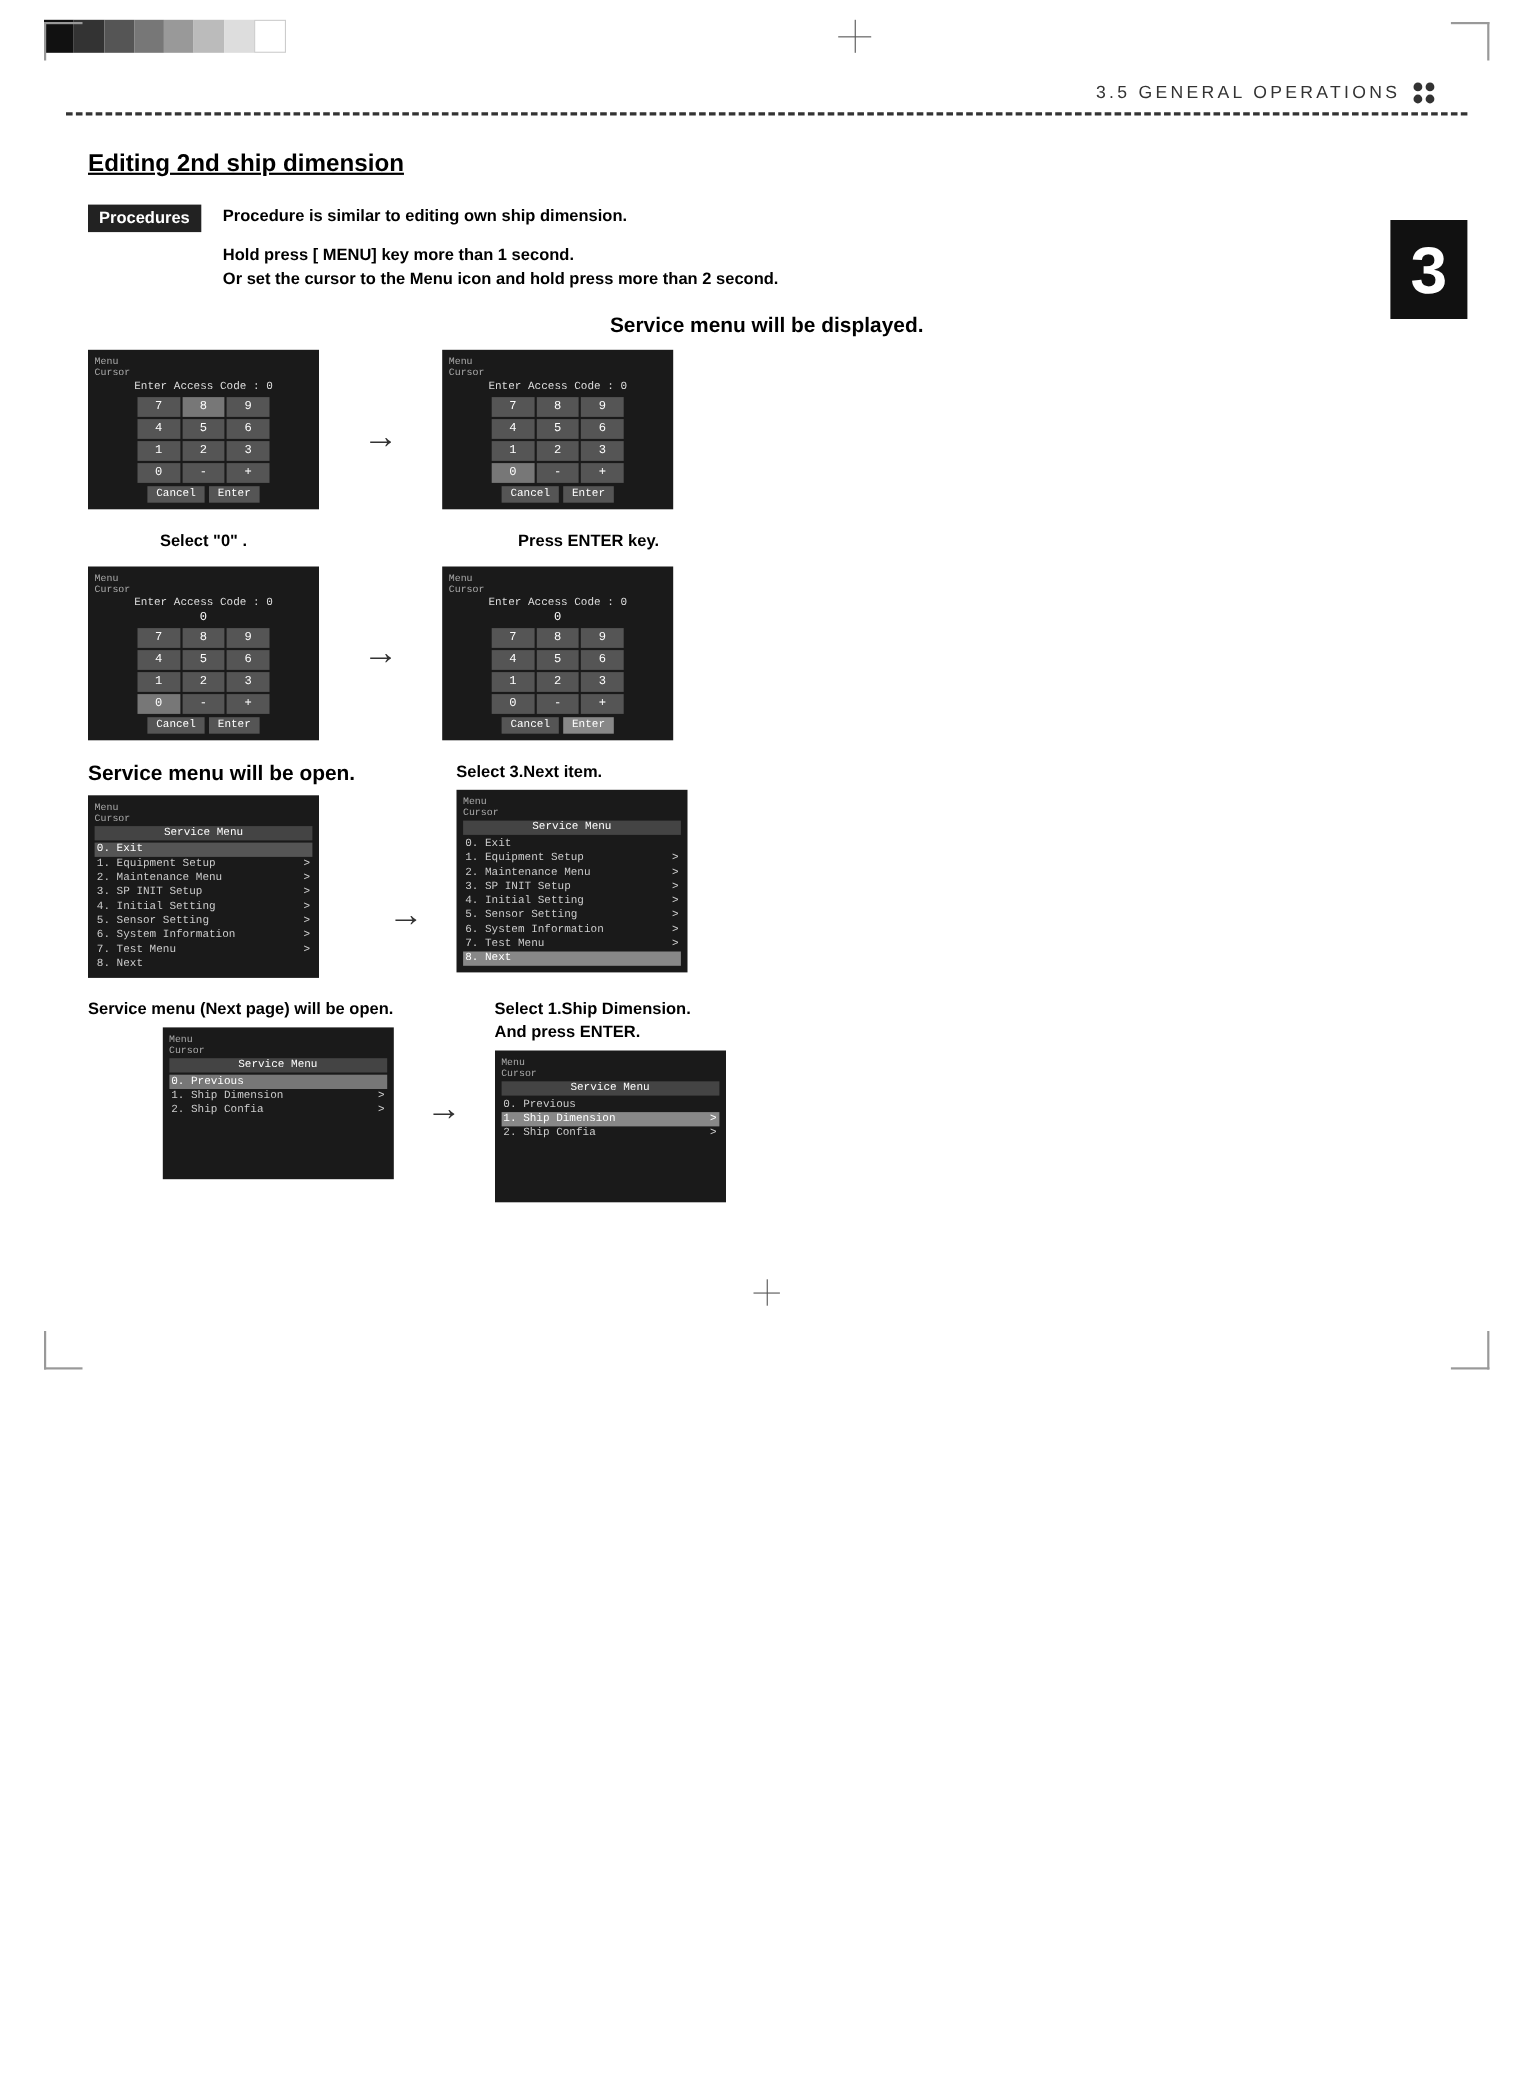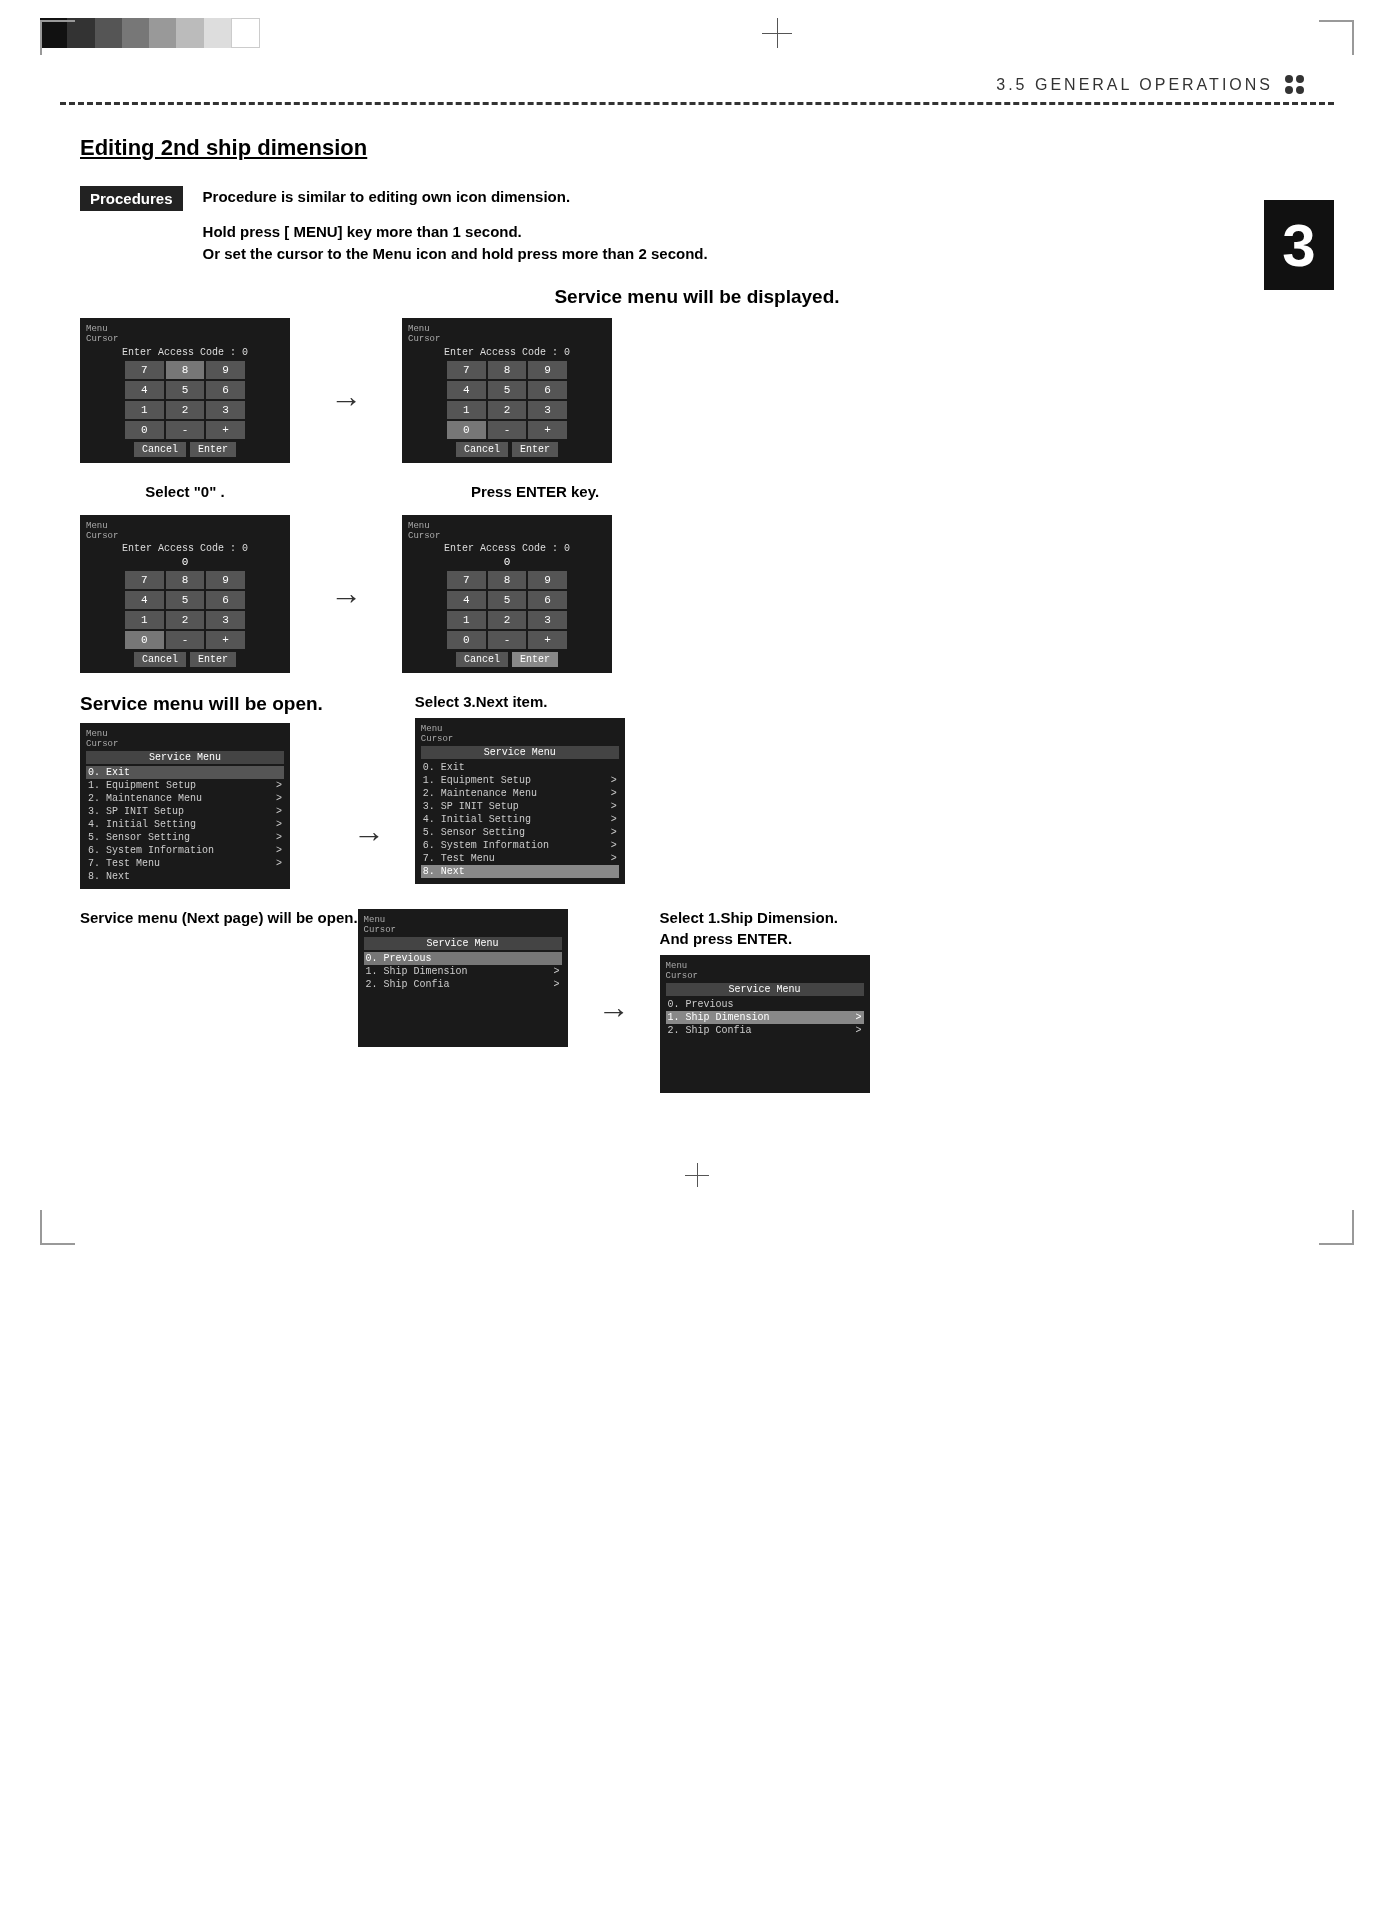--- a/index.html
+++ b/index.html
@@ -146,21 +146,21 @@
 
 <div class="chapter-badge">3</div>
 
 <div class="main-content">
 
   <div class="page-title">Editing 2nd ship dimension</div>
 
   <div class="procedures-row">
     <div class="procedures-badge">Procedures</div>
     <div class="procedures-text">
-      <div>Procedure is similar to editing own icon dimension.</div>
+      <div>Procedure is similar to editing own ship dimension.</div>
       <div style="margin-top:12px;">Hold press [ MENU] key more than 1 second.</div>
       <div>Or set the cursor to the Menu icon and hold press more than 2 second.</div>
     </div>
   </div>
 
   <div style="font-size:19px;font-weight:bold;margin:15px 0 10px 0;text-align:center;">Service menu will be displayed.</div>
 
   <div style="display:flex;align-items:flex-start;gap:40px;margin:10px 0 20px 0;">
 
     <div>
@@ -394,21 +394,21 @@
         <div style="background:#888;color:#fff;font-size:10px;padding:1px 2px;display:flex;justify-content:space-between;">
           <span>8. Next</span>
             <span></span>
         </div>
       </div>
     </div>
   </div>
 
   <div style="display:flex;align-items:flex-start;gap:0px;margin:20px 0;">
 
-    <div style="display:flex;flex-direction:row;align-items:flex-start;">
+    <div style="display:flex;flex-direction:column;align-items:flex-end;">
       <div style="font-size:15px;font-weight:bold;margin-bottom:8px;">Service menu (Next page) will be open.</div>
       <div class="screen-service" style="width:210px;min-height:120px;">
         <div style="font-size:9px;color:#aaa;">
           <span>Menu</span><br>
           <span>Cursor</span>
         </div>
         <div style="text-align:center;background:#444;color:#fff;font-size:10px;padding:1px;margin:2px 0;">Service Menu</div>
         <div style="background:#777;color:#fff;font-size:10px;padding:1px 2px;display:flex;justify-content:space-between;">
           <span>0. Previous</span>
             <span></span>

